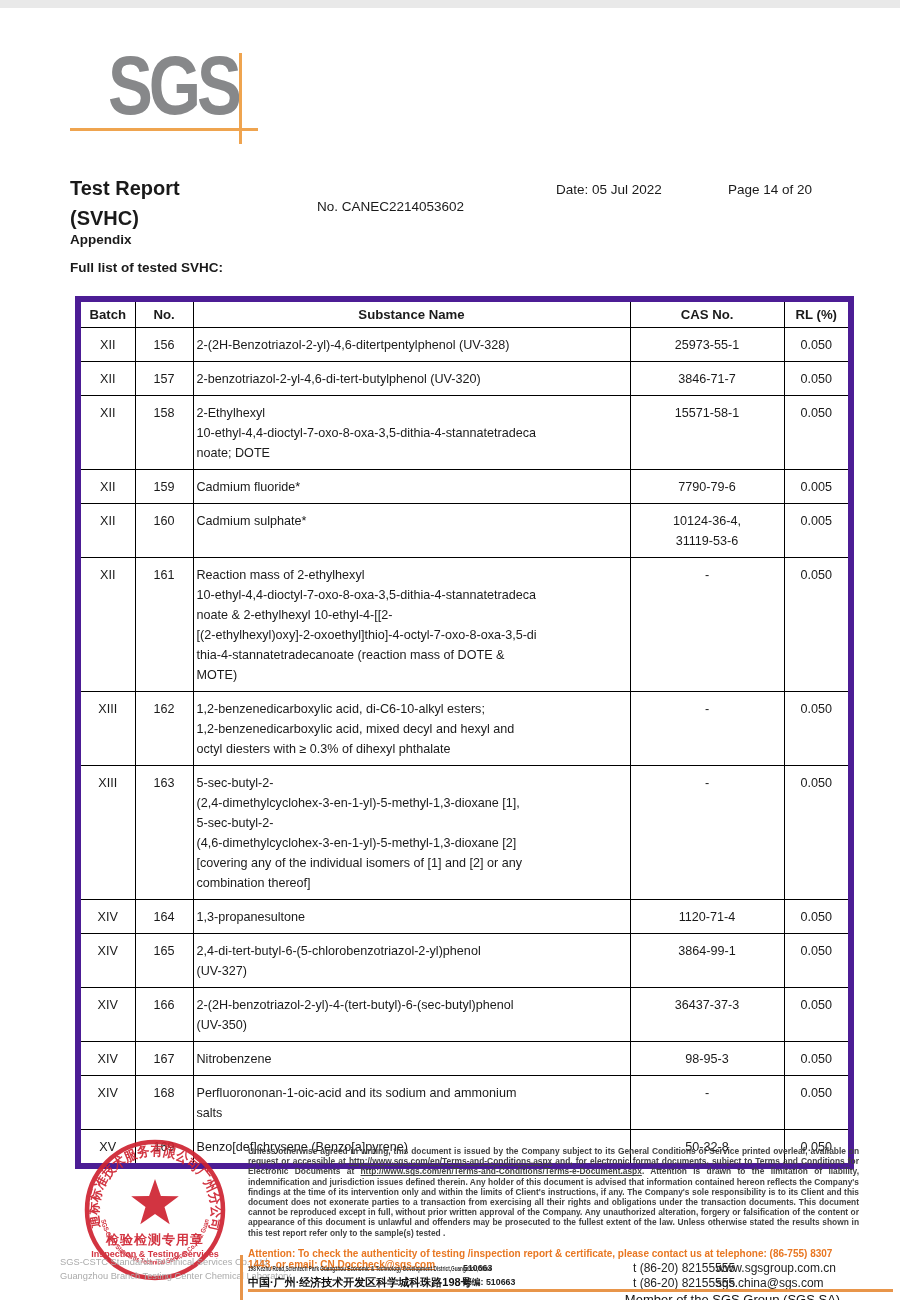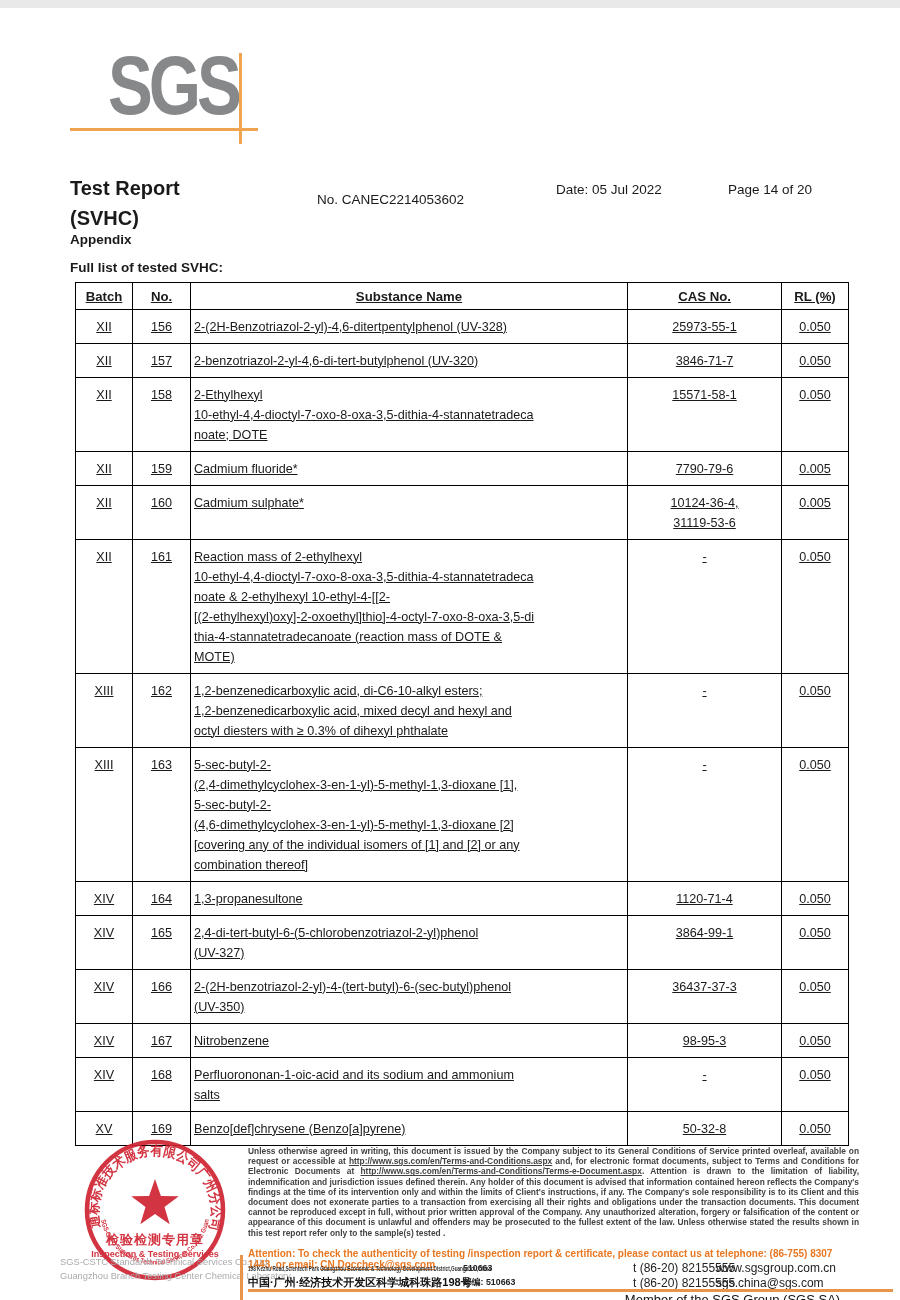--- a/index.html
+++ b/index.html
@@ -14,31 +14,30 @@
     position:absolute; left:108px; top:38px;
     font-size:84px; font-weight:bold; line-height:0.95;
     color:#87888a; letter-spacing:-5px;
     transform:scaleX(0.80); transform-origin:left top;
   }
   .logo-hline { position:absolute; left:70px; top:120px; width:188px; height:3px; background:#efa44f; }
   .logo-vline { position:absolute; left:239px; top:45px; width:3px; height:91px; background:#efa44f; }
   
   .doc-title { position:absolute; left:70px; top:169px; font-size:20px; font-weight:bold;text-align:center; }
   .doc-subtitle { position:absolute; left:70px; top:199px; font-size:20px; font-weight:bold; }
-  .report-no { position:absolute; left:317px; top:184px; font-size:13.5px; }
+  .report-no { position:absolute; left:317px; top:191px; font-size:13.5px; }
   .report-date { position:absolute; left:556px; top:174px; font-size:13.5px; }
   .report-page { position:absolute; left:728px; top:174px; font-size:13.5px; }
   .appendix { position:absolute; left:70px; top:224px; font-size:13.5px; font-weight:bold; }
   .full-list { position:absolute; left:70px; top:252px; font-size:13.5px; font-weight:bold; }
   
   table.svhc {
-    position:absolute; left:75px; top:274px; width:773px;
+    position:absolute; left:75px; top:288px; width:773px;
     border-collapse:collapse; table-layout:fixed;
-    border:1px solid #4c1d95;
-    text-decoration:underline;
+    border:6px solid #4c1d95;
   }
   table.svhc th, table.svhc td { border:1.5px solid #000; }
   table.svhc th {
     font-size:13.2px; font-weight:bold; text-align:center;
     padding:5px 2px; height:27px;
   }
   table.svhc td {
     font-size:12.6px; line-height:20px; vertical-align:top;
     padding:6.5px 3px; white-space:pre-line;
   }

